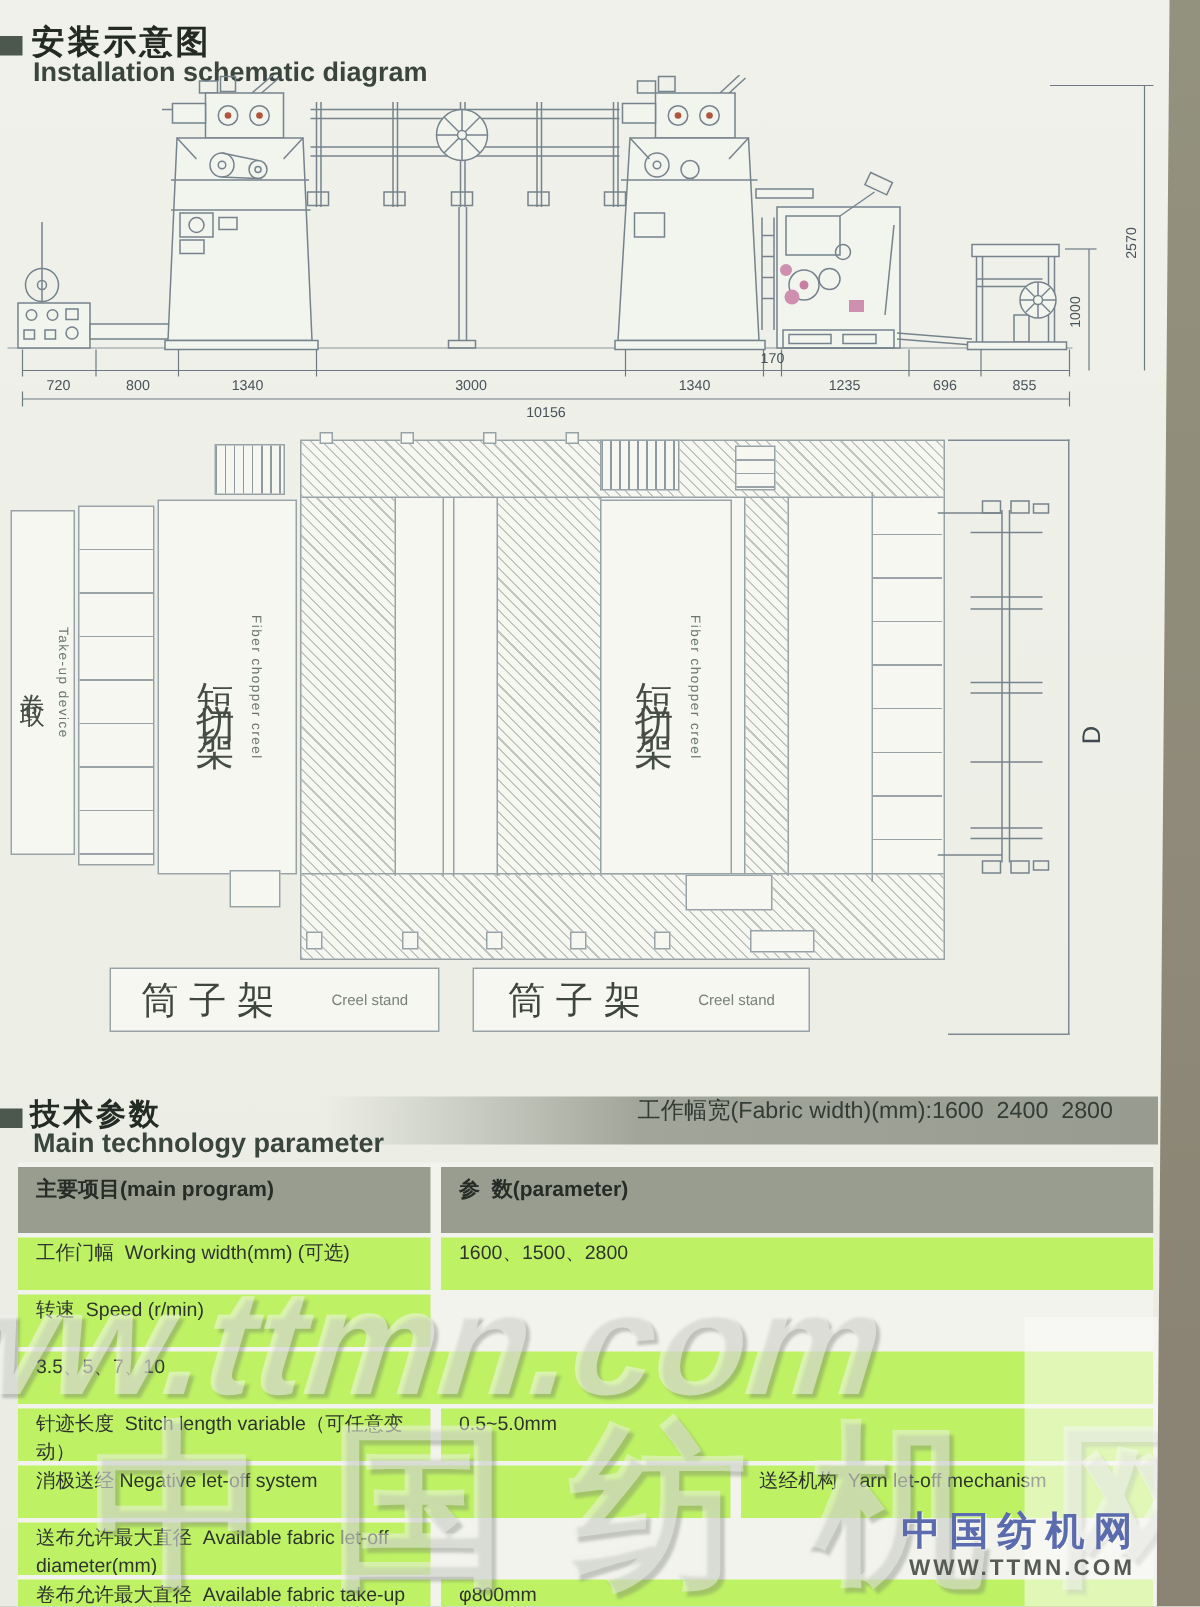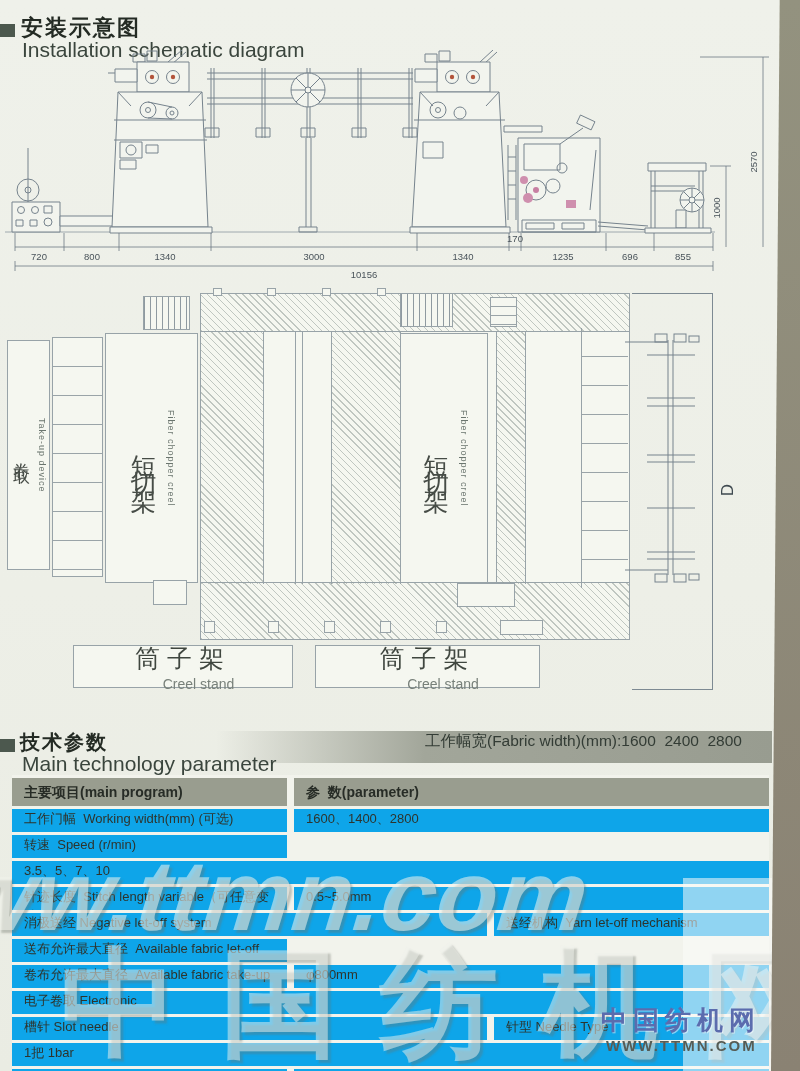--- a/index.html
+++ b/index.html
@@ -3,57 +3,57 @@
 <meta charset="utf-8">
 <style>
   html,body{margin:0;padding:0;}
   body{font-family:"Liberation Sans","DejaVu Sans",sans-serif;background:#c9c9c0;}
   .page{position:relative;width:800px;height:1071px;margin:0 auto;background:linear-gradient(180deg,#eff1ea 0%,#edefe7 55%,#eaece3 100%);overflow:hidden;}
   
   .scan-band{position:absolute;left:771px;top:0;width:29px;height:1071px;background:linear-gradient(180deg,#93927f,#8a8273);clip-path:polygon(30% 0,100% 0,100% 100%,0 100%);z-index:60;}
   
   .sec-bullet{position:absolute;width:15px;height:13px;background:#4c584e;}
   .h-zh{position:absolute;font-size:22px;font-weight:bold;color:#242b24;letter-spacing:2px;}
-  .h-en{position:absolute;font-size:21px;font-weight:normal;color:#3a453d;}
+  .h-en{position:absolute;font-size:18px;font-weight:bold;color:#3a453d;}
   
   .schx{position:absolute;left:0;top:50px;z-index:5;}
   .schx *{vector-effect:non-scaling-stroke;}
   .ln{stroke:#76838d;stroke-width:1;fill:none;}
   .lnf{stroke:#76838d;stroke-width:1;fill:#f2f4ee;}
   .lnt{stroke:#8a97a0;stroke-width:0.8;fill:none;}
   .dim{stroke:#6d7a84;stroke-width:0.8;fill:none;}
   .dtxt{font-size:9.5px;fill:#49535a;}
   
   .tv{position:absolute;left:0;top:285px;width:800px;height:450px;z-index:5;}
   .box{position:absolute;background:#f5f7f0;border:1px solid #98a3a8;box-sizing:border-box;}
   .hatch{background-image:repeating-linear-gradient(45deg,rgba(138,150,145,0.5) 0px,rgba(138,150,145,0.5) 1px,transparent 1px,transparent 5px);}
   .hseg{background-image:repeating-linear-gradient(180deg,transparent 0px,transparent 28px,#9aa4a8 28px,#9aa4a8 29px);}
   .vlines{background-image:repeating-linear-gradient(90deg,#8f9aa0 0px,#8f9aa0 1px,transparent 1px,transparent 6px);}
   .hlines3{background-image:repeating-linear-gradient(180deg,transparent 0px,transparent 8px,#9aa4a8 8px,#9aa4a8 9px);}
   .vbox{display:flex;justify-content:center;align-items:center;gap:4px;}
   .vzh{writing-mode:vertical-rl;text-orientation:upright;color:#464c46;}
   .ven{writing-mode:vertical-rl;color:#6a756e;font-size:9px;letter-spacing:1px;}
-  .cstand{display:flex;flex-direction:column;align-items:center;justify-content:center;}
+  .cstand{display:flex;flex-direction:row;align-items:center;justify-content:center;}
   .cs-zh{font-size:25px;color:#3f463f;letter-spacing:7px;}
-  .cs-en{font-size:14px;color:#78817a;margin-top:1px;margin-left:31px;}
+  .cs-en{font-size:10px;color:#78817a;margin-top:1px;margin-left:31px;}
   .tab{position:absolute;background:#f5f7f0;border:1px solid #98a3a8;box-sizing:border-box;}
   .dline{position:absolute;border-left:1px solid #7d8a93;}
   .dlineh{position:absolute;border-top:1px solid #7d8a93;}
   .dD{position:absolute;font-size:17px;color:#3f4a50;transform:rotate(-90deg);}
   
   .notes{position:absolute;right:58px;top:688px;text-align:right;z-index:6;color:#333c35;font-size:15.5px;line-height:21px;white-space:pre-wrap;}
   .notes b{font-weight:bold;}
   
   .grad-bar{position:absolute;left:0;top:731px;width:772px;height:32px;background:linear-gradient(90deg,rgba(160,164,153,0) 0%,rgba(160,164,153,0) 28%,#a2a69a 55%,#989c90 100%);}
   .ptable{position:absolute;left:12px;top:775px;width:757px;height:296px;background:#f2f3ec;z-index:10;overflow:hidden;padding-top:3px;box-sizing:border-box;}
   .trow{display:flex;gap:7px;margin-bottom:3px;}
-  .tcell{background:#0ea5e9;color:#2e342d;font-size:13px;line-height:19px;height:23px;padding:0 0 0 12px;box-sizing:border-box;white-space:pre-wrap;overflow:hidden;}
+  .tcell{background:#bef264;color:#2e342d;font-size:13px;line-height:19px;height:35px;padding:0 0 0 12px;box-sizing:border-box;white-space:pre-wrap;overflow:hidden;}
   .tcell-name{width:275px;}
   .tcell-value{flex:1;}
-  .thead .tcell{background:#999d8f;height:28px;line-height:28px;font-size:14px;font-weight:bold;color:#272c26;}
+  .thead .tcell{background:#999d8f;height:44px;line-height:28px;font-size:14px;font-weight:bold;color:#272c26;}
   
   .wm{position:absolute;z-index:40;pointer-events:none;white-space:nowrap;font-weight:bold;}
   .wm-url{left:-120px;top:838px;font-size:100px;font-style:italic;transform:skewX(-6deg);color:rgba(242,244,237,0.55);text-shadow:3px 3px 2px rgba(110,116,106,0.38);}
   .wm-cn{left:60px;top:925px;font-size:118px;letter-spacing:42px;color:rgba(240,242,236,0.5);text-shadow:3px 3px 2px rgba(110,116,106,0.35);}
   .wm-band{position:absolute;left:683px;top:878px;width:89px;height:193px;background:rgba(252,252,249,0.55);z-index:41;}
   .logo-zh{position:absolute;left:601px;top:1003px;font-size:26px;font-weight:bold;letter-spacing:6px;color:#5b6cae;z-index:45;text-shadow:1px 1px 0 rgba(255,255,255,0.5);}
   .logo-url{position:absolute;left:606px;top:1037px;font-size:15px;font-weight:bold;letter-spacing:2px;color:#565c55;z-index:45;}
 </style>
 </head>
 <body>
@@ -345,21 +345,21 @@
   <div class="h-en" style="left:22px;top:752px;">Main technology parameter</div>
 
   <div class="ptable">
     <div class="trow thead">
       <div class="tcell tcell-name">主要项目(main program)</div>
       <div class="tcell tcell-value">参  数(parameter)</div>
     </div>
     <div>
         <div class="trow">
           <div class="tcell tcell-name">工作门幅  Working width(mm) (可选)</div>
-          <div class="tcell tcell-value">1600、1400、2800</div>
+          <div class="tcell tcell-value">1600、1500、2800</div>
         </div>
         <div class="trow">
           <div class="tcell tcell-name">转速  Speed (r/min)</div>
         </div>
         <div class="trow">
           <div class="tcell tcell-value">3.5、5、7、10</div>
         </div>
         <div class="trow">
           <div class="tcell tcell-name">针迹长度  Stitch length variable（可任意变动）</div>
           <div class="tcell tcell-value">0.5~5.0mm</div>

